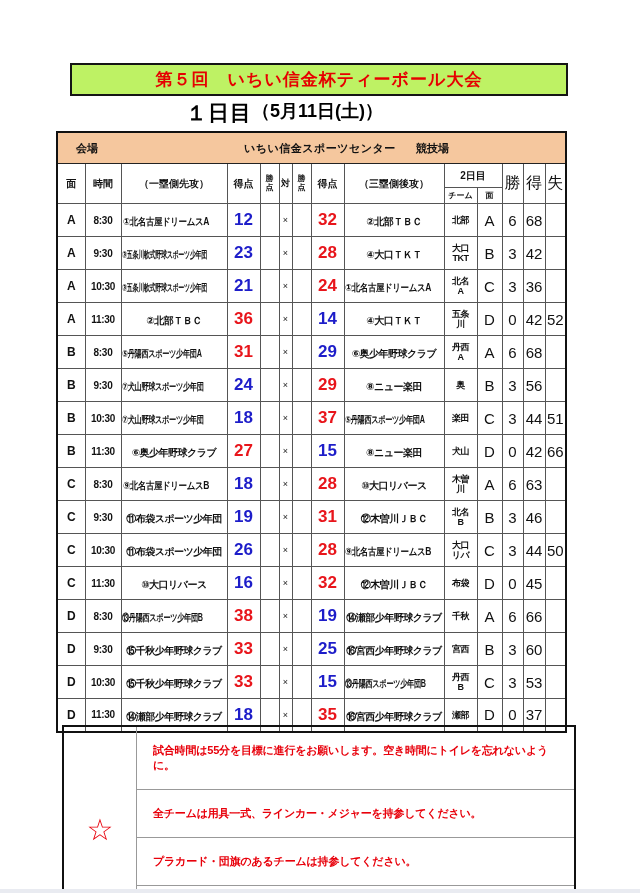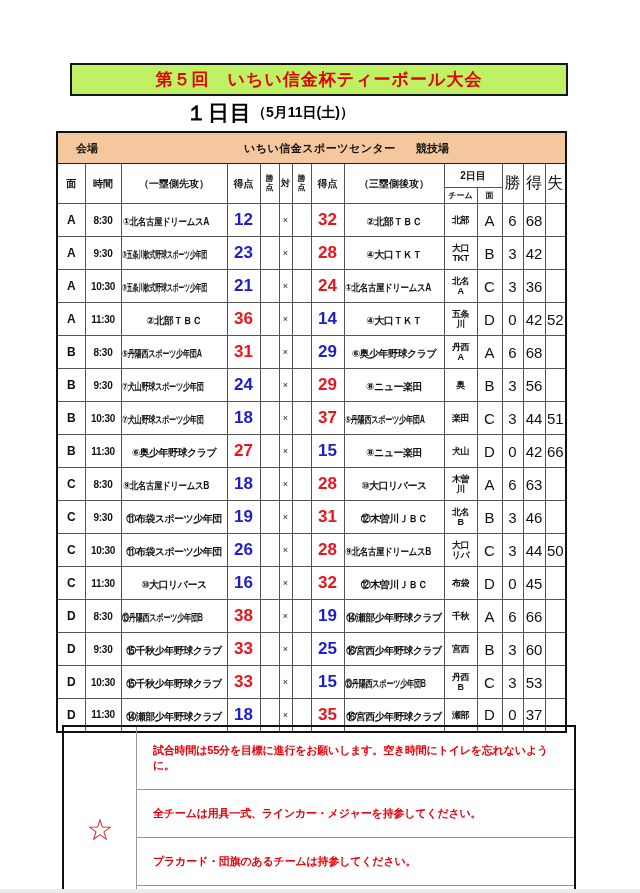--- a/index.html
+++ b/index.html
@@ -6,23 +6,23 @@
   body{width:640px;height:893px;position:relative;overflow:hidden;
        font-family:"Liberation Sans","DejaVu Sans",sans-serif;color:#111;}
 
   
   .banner{position:absolute;left:70px;top:63px;width:494px;height:29px;
           border:2px solid #151515;background:#bef264;
           display:flex;align-items:center;justify-content:center;}
   .banner-text{color:#e60000;font-weight:bold;font-size:17px;letter-spacing:1px;}
 
   
-  .subtitle{position:absolute;left:186px;top:99px;display:flex;align-items:center;color:#000;}
+  .subtitle{position:absolute;left:186px;top:99px;display:flex;align-items:flex-start;color:#000;}
   .subtitle .day{font-size:21px;font-weight:bold;letter-spacing:1px;}
-  .subtitle .date{font-size:14px;font-weight:bold;}
+  .subtitle .date{font-size:18px;font-weight:bold;}
 
   
   table{border-collapse:collapse;table-layout:fixed;}
   .main-table{position:absolute;left:56px;top:131px;width:510px;border:2px solid #111;}
   .main-table th,.main-table td{border:1px solid #555;padding:0;text-align:center;vertical-align:middle;overflow:hidden;}
 
   .venue-row th{height:30px;background:#f5c79e;border-bottom:1.5px solid #222;position:relative;}
   .venue-label{position:absolute;left:18px;top:8px;font-size:11px;font-weight:bold;}
   .venue-name{position:absolute;left:186px;top:8px;font-size:11px;font-weight:bold;letter-spacing:.5px;}
   .venue-right{position:absolute;left:358px;top:8px;font-size:11px;font-weight:bold;}

